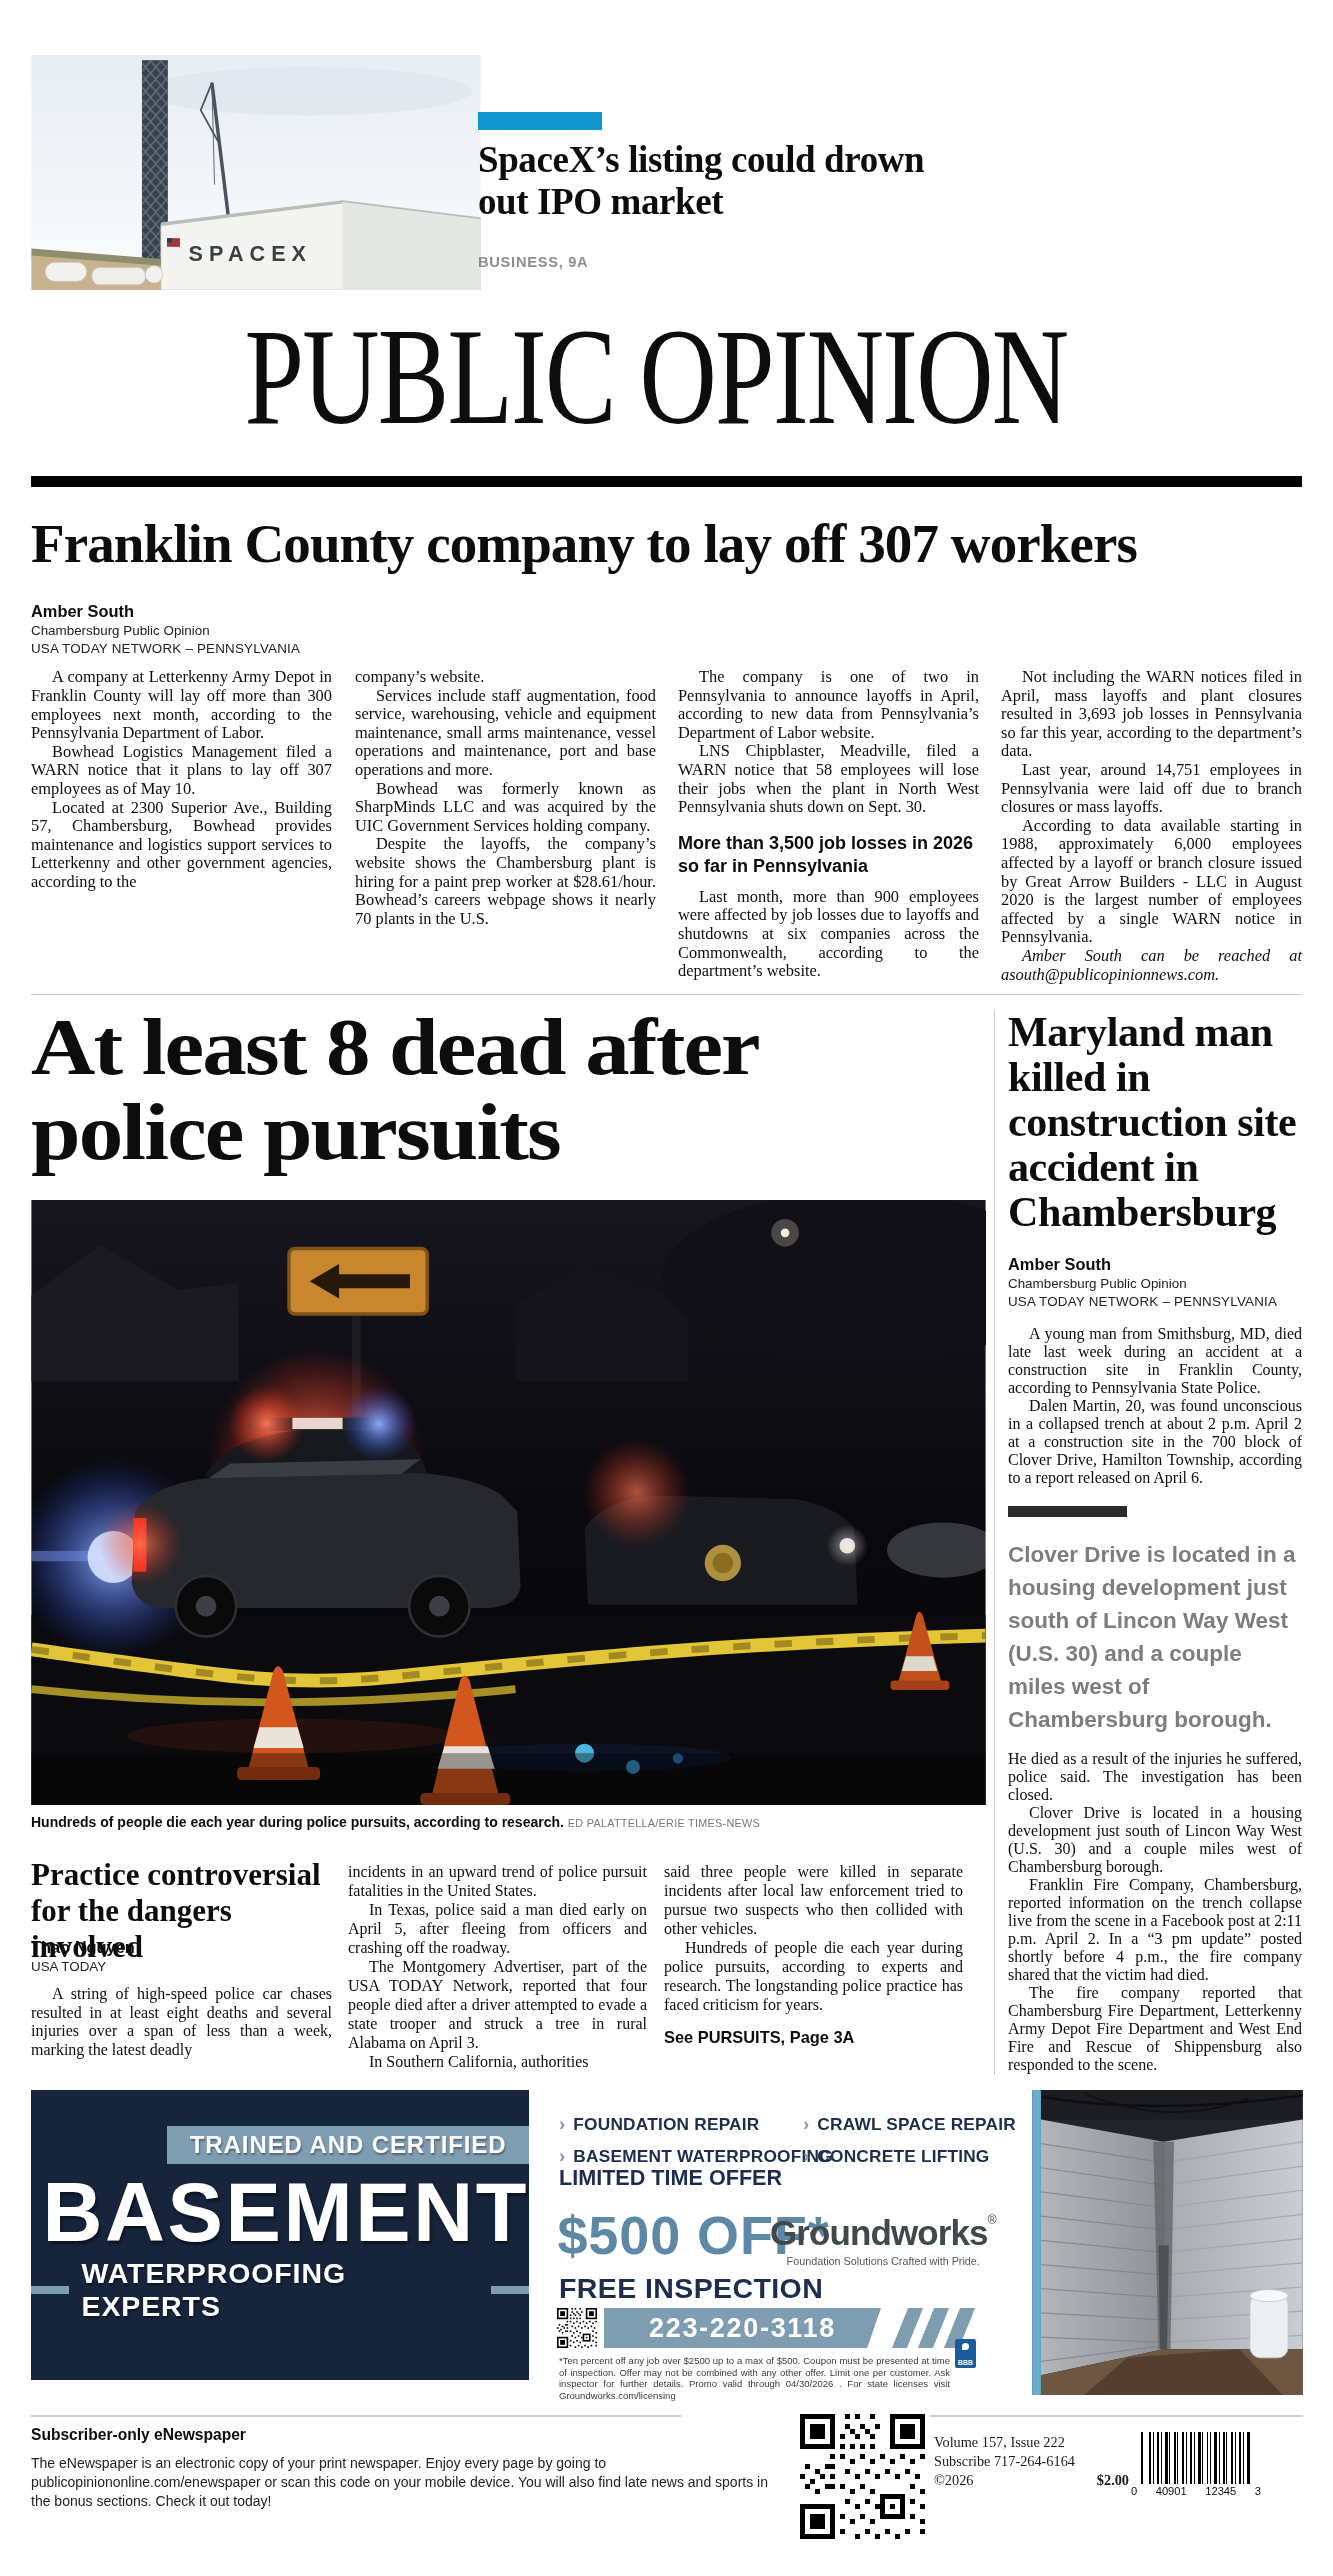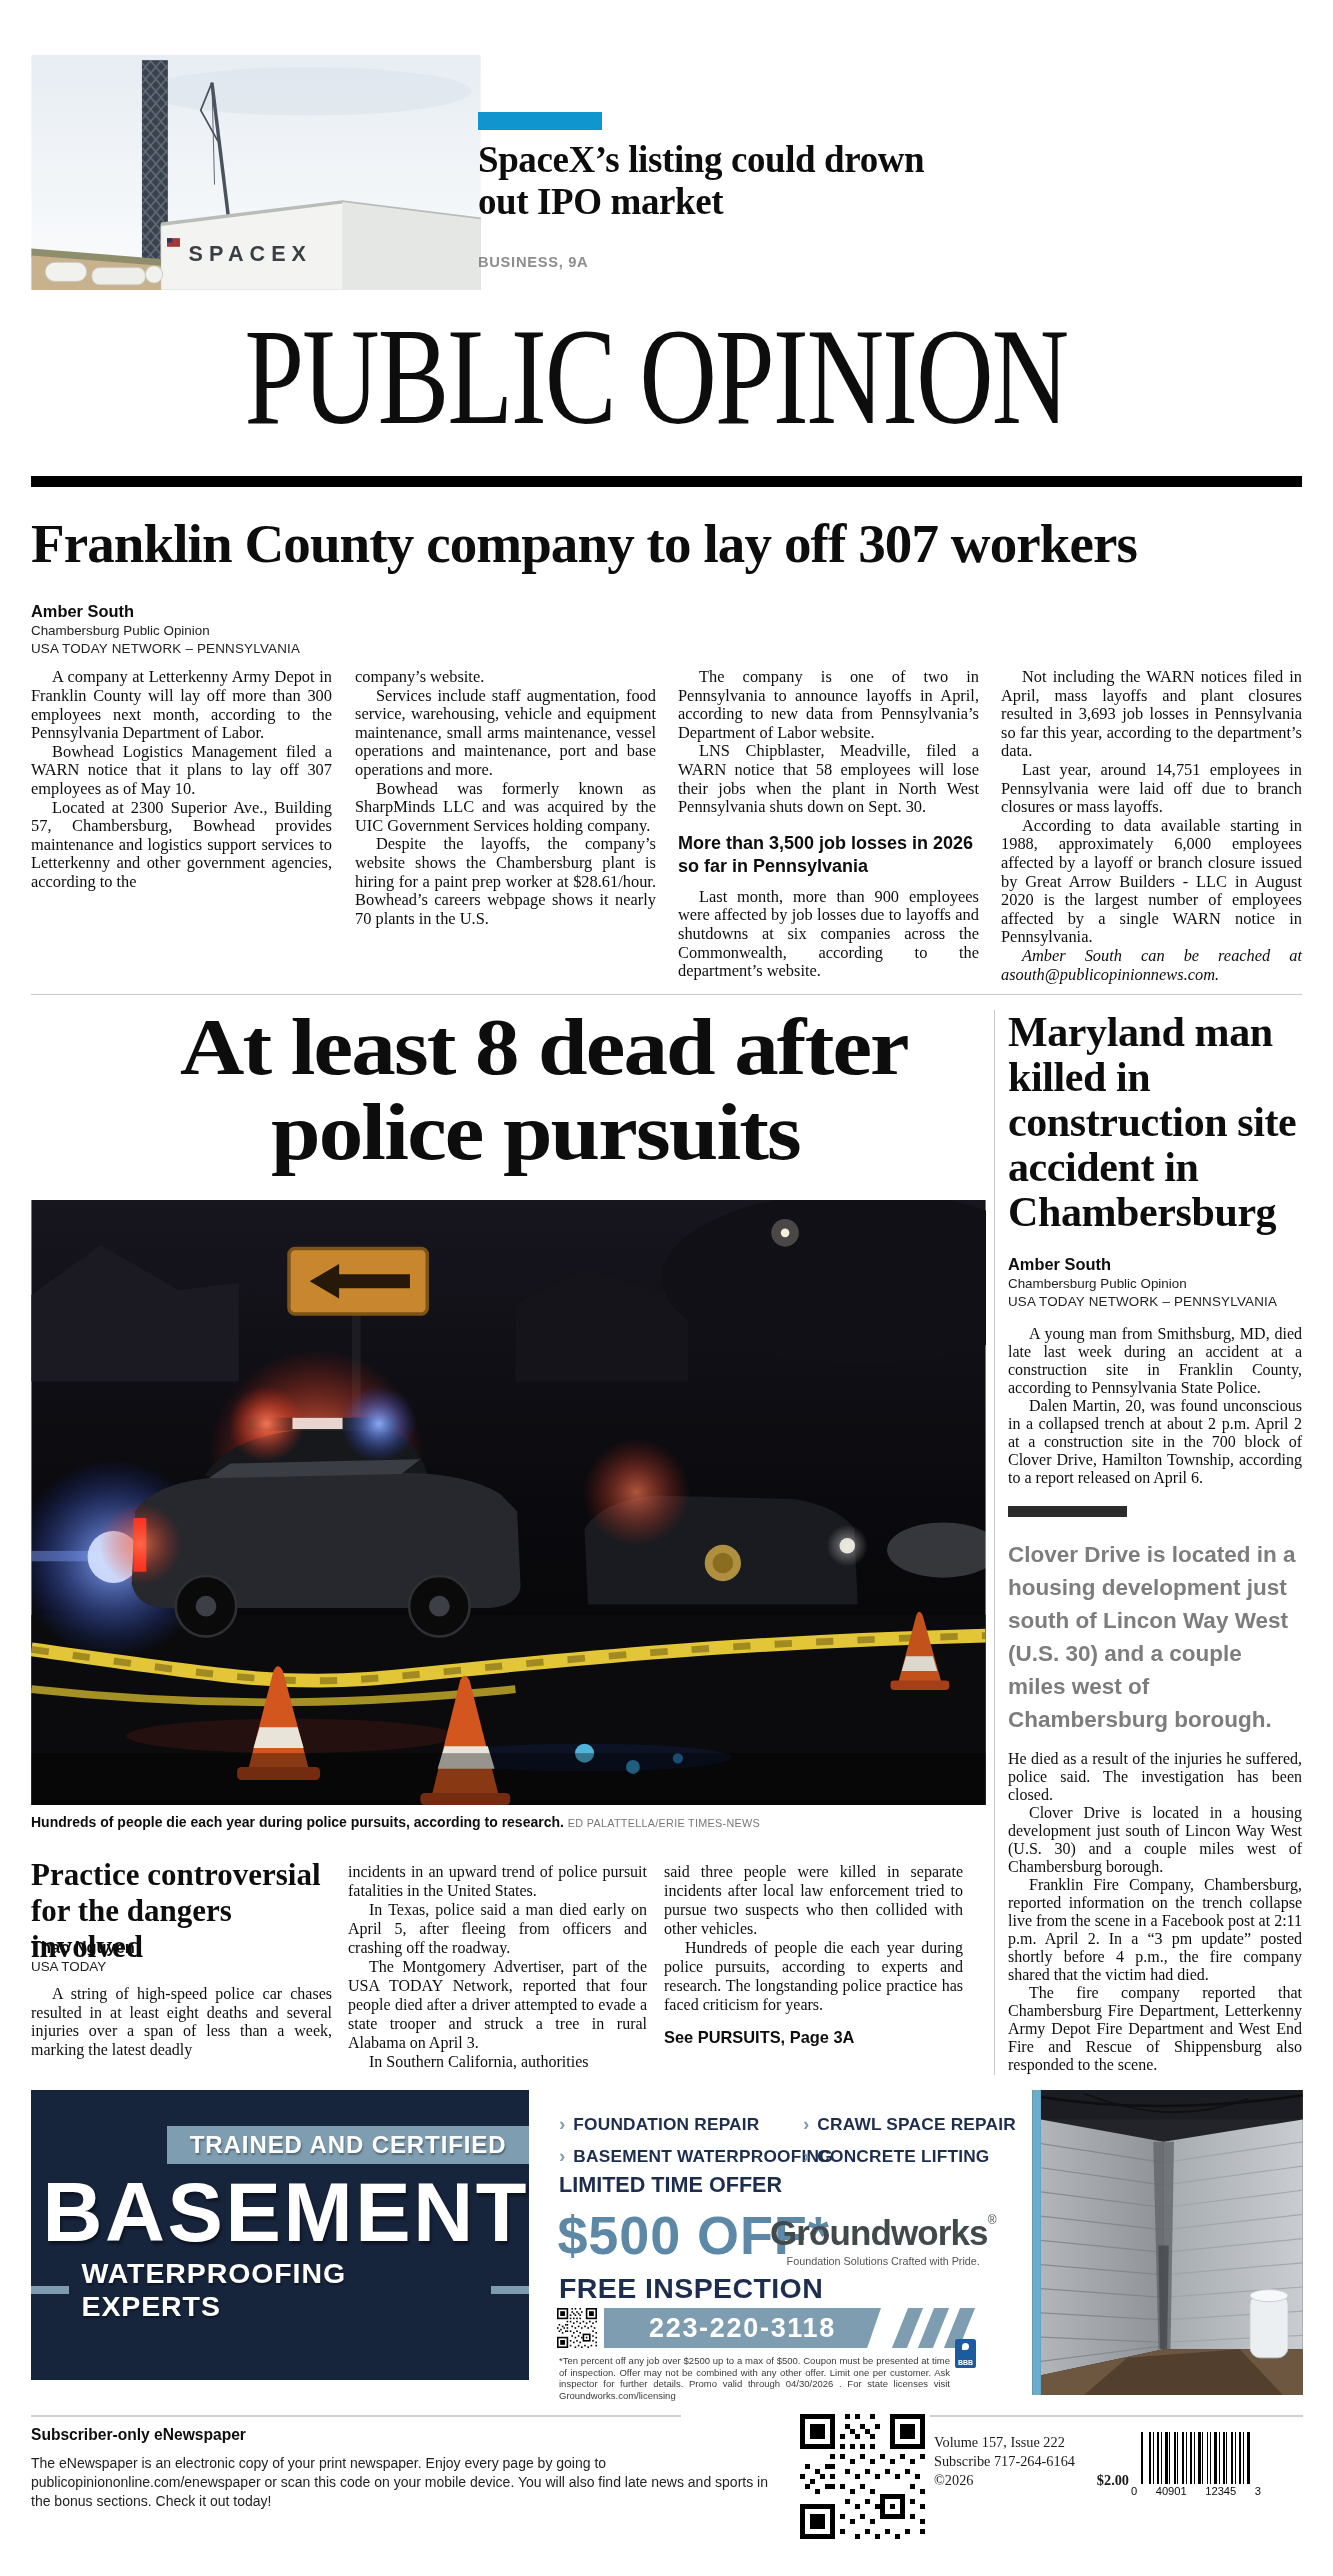--- a/index.html
+++ b/index.html
@@ -35,21 +35,21 @@
   .copy p.see{font-family:"Liberation Sans",sans-serif;font-weight:700;font-size:16.4px;text-indent:0;text-align:left;margin-top:14px;}
   #s1-c1{left:31px;top:601px;width:301px;}
   #s1-c1 .copy{margin-top:10.4px;}
   #s1-c2{left:355px;top:668px;width:301px;}
   #s1-c3{left:678px;top:668px;width:301px;}
   #s1-c4{left:1001px;top:668px;width:301px;}
   #div1{left:31px;top:994px;width:1271px;height:0.9px;background:#c9c9c9;}
   #vdiv{left:994px;top:1010px;width:0.9px;height:1065px;background:#c9c9c9;}
 
   
-  #s2-headline{left:31px;top:1005px;width:960px;font-size:81px;line-height:85px;font-weight:700;letter-spacing:-1.7px;text-align:center;}
+  #s2-headline{left:31px;top:1005px;width:960px;font-size:81px;line-height:85px;font-weight:700;letter-spacing:-1.7px;}
   #s2-headline span{display:inline-block;transform:scale(1.1,1);transform-origin:left top;white-space:nowrap;}
   #photo1{left:31px;top:1200px;width:955px;height:605px;}
   #caption1{left:31px;top:1814px;width:955px;font-family:"Liberation Sans",sans-serif;font-size:14px;line-height:17.3px;}
   #caption1 .cap-main{font-weight:700;}
   #caption1 .cap-credit{font-size:10.8px;color:#777;letter-spacing:0.3px;}
 
   #sub-head{left:31px;top:1857px;width:301px;font-size:31px;line-height:36px;font-weight:700;}
   #sub-byline{left:31px;top:1937px;}
   #sub-c1{left:31px;top:1985px;width:301px;font-size:16px;line-height:18.6px;}
   #sub-c2{left:348px;top:1862px;width:299px;font-size:16px;line-height:19px;}
@@ -71,21 +71,21 @@
   .ad-badge{margin-top:36px;background:#7e9db1;padding:5.2px 22.5px;font-size:24px;font-weight:700;letter-spacing:0.9px;
             text-shadow:0.9px 1.7px 1.7px rgba(0,0,0,0.35);}
   .ad-big{margin-top:5.2px;font-size:83px;font-weight:700;letter-spacing:2.6px;line-height:86px;
           text-shadow:1.7px 2.6px 2.6px rgba(0,0,0,0.45);}
   .ad-sub{margin-top:1.7px;font-size:28.5px;font-weight:700;letter-spacing:0.9px;display:flex;align-items:center;gap:12px;
           text-shadow:0.9px 1.7px 1.7px rgba(0,0,0,0.4);}
   .ad-dash{width:40px;height:7.8px;background:#7e9db1;}
   #ad-mid{left:547px;top:2090px;width:448px;height:305px;font-family:"Liberation Sans",sans-serif;}
   .svc{position:absolute;font-size:17.3px;font-weight:700;color:#1d2d4d;letter-spacing:0.2px;white-space:nowrap;}
   .svc .chev{color:#7e9db1;margin-right:7.8px;font-size:19px;}
-  #ad-offer-label{position:absolute;left:12px;top:82px;font-size:21.6px;font-weight:700;color:#1d2d4d;}
+  #ad-offer-label{position:absolute;left:12px;top:75px;font-size:21.6px;font-weight:700;color:#1d2d4d;}
   #ad-offer{position:absolute;left:10.4px;top:114px;font-size:54px;font-weight:700;color:#5d89a6;letter-spacing:0.9px;}
   #ad-brand{position:absolute;left:223px;top:123px;color:#41494b;}
   #ad-brand .brand-txt{font-size:35px;font-weight:700;letter-spacing:-0.9px;}
   #ad-brand .brand-reg{font-size:12px;vertical-align:top;}
   #ad-brand .brand-tag{font-size:10.8px;color:#555;margin-top:1.7px;text-align:center;}
   #ad-inspect{position:absolute;left:12px;top:182px;font-size:28.5px;font-weight:700;color:#1d2d4d;letter-spacing:0.4px;}
   #ad-qr{position:absolute;left:10.4px;top:218px;width:40px;height:40px;}
   #ad-phone{position:absolute;left:57px;top:218px;width:277px;height:40px;background:#7e9db1;color:#fff;
             font-size:27px;font-weight:700;letter-spacing:1.7px;display:flex;align-items:center;justify-content:center;
             clip-path:polygon(0 0,100% 0,95% 100%,0 100%);}

